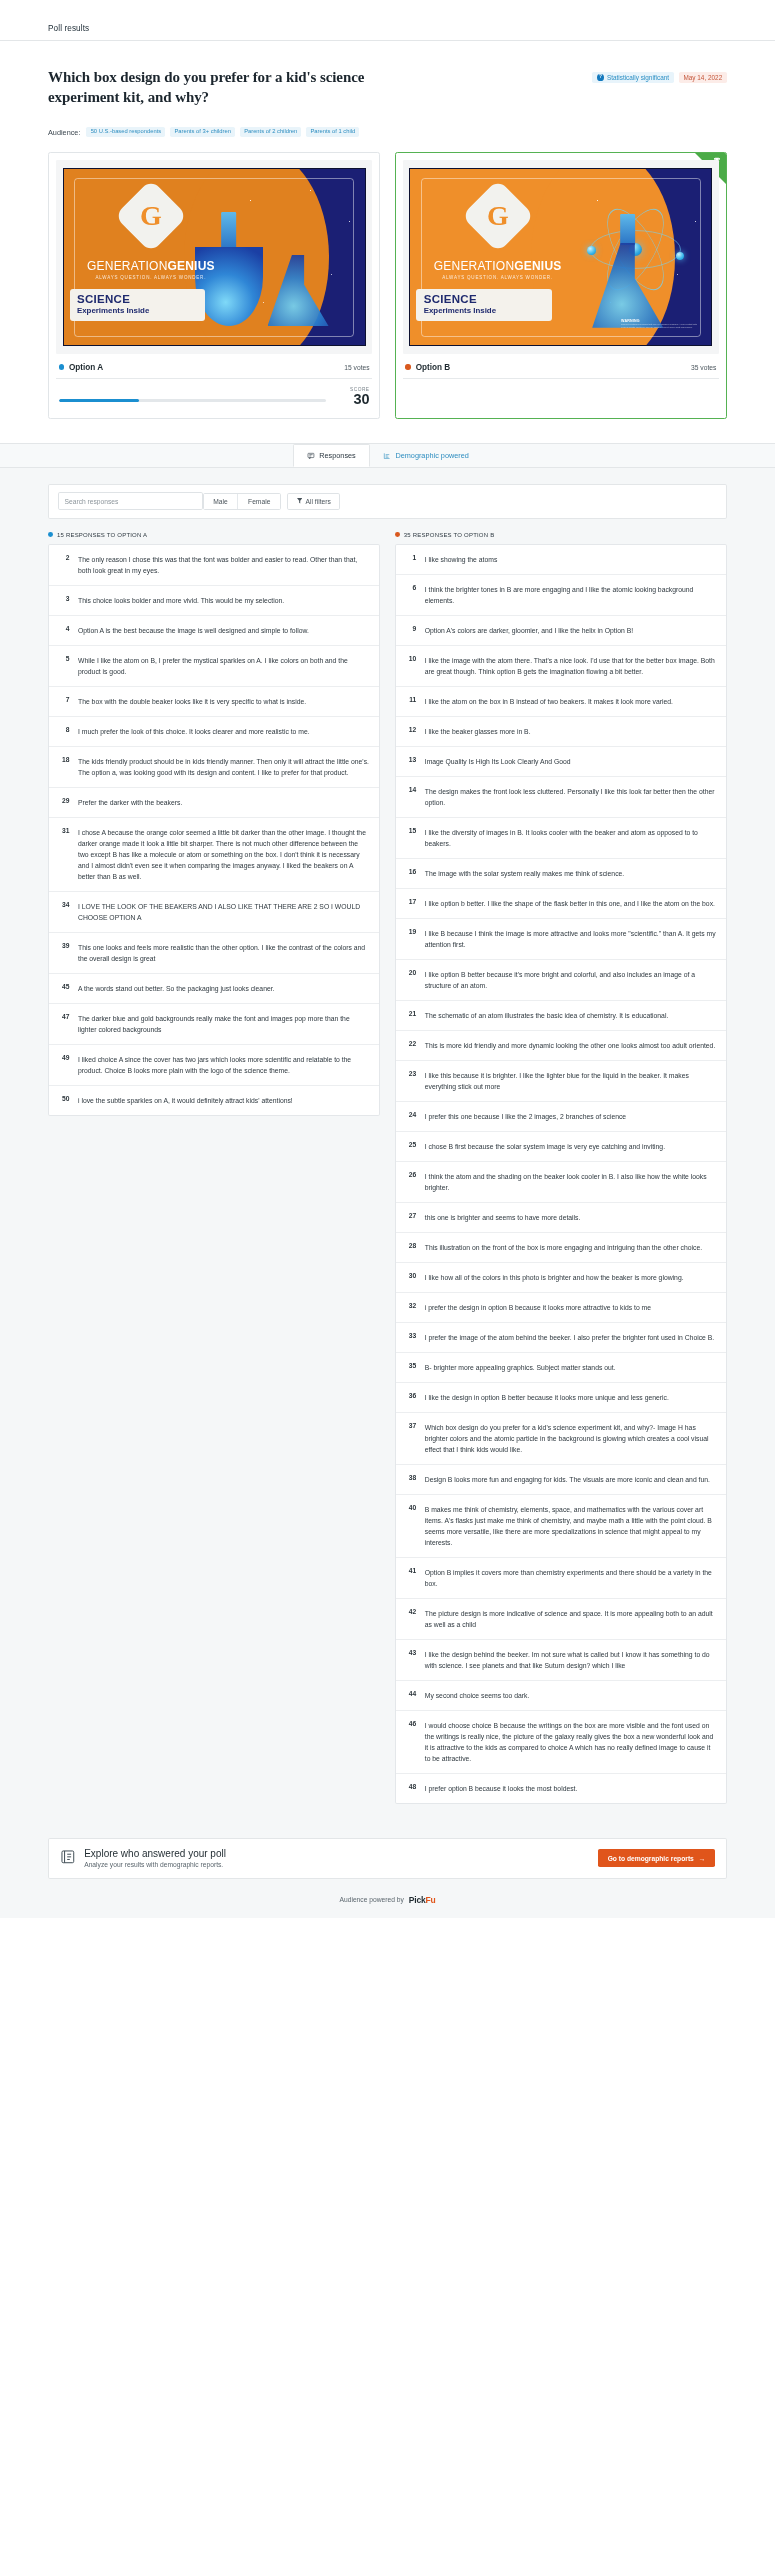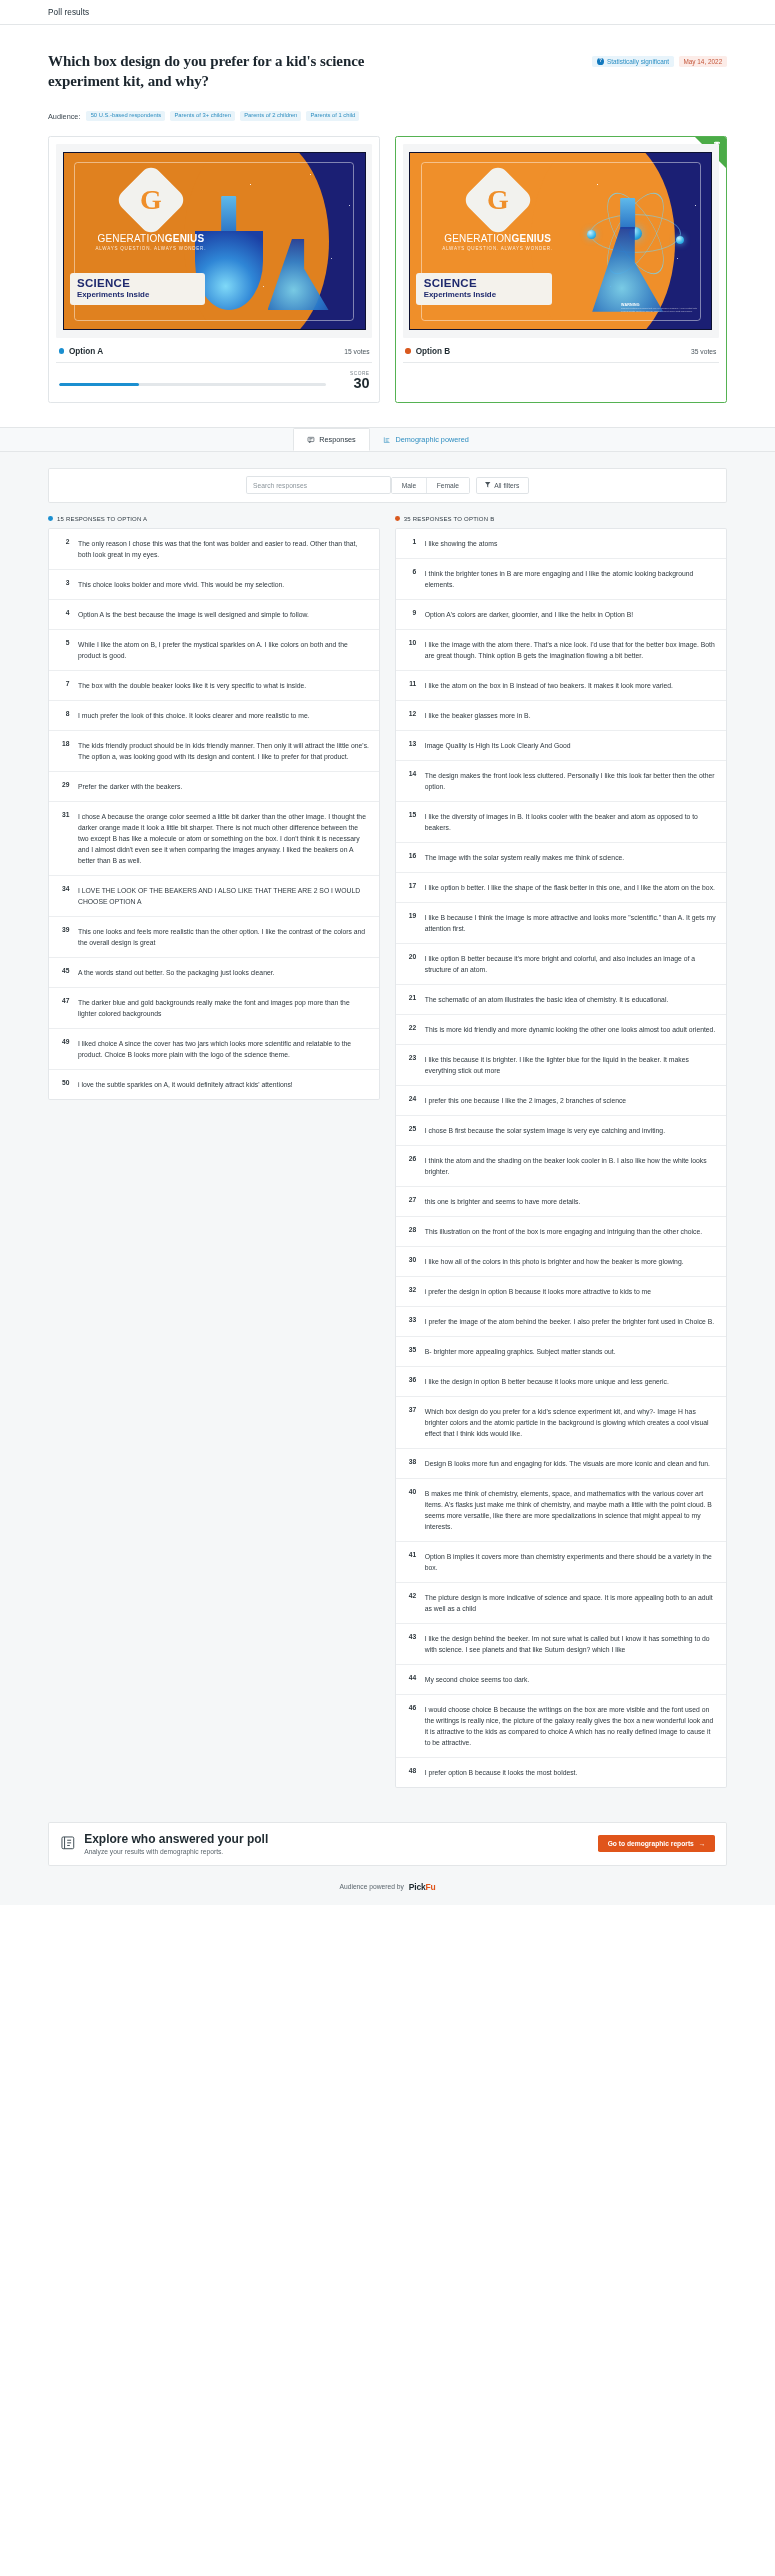--- a/index.html
+++ b/index.html
@@ -13,20 +13,21 @@
   .page { width: 775px; position: relative; background:#fff; }
 
   
   .topbar {
     height: 25.4px;
     border-bottom: 0.6px solid #e3e6e8;
     display: flex;
     align-items: center;
     padding-left: 48px;
     background: #fff;
+    margin-top: 16px;
   }
   .topbar-title { font-size: 8.2px; color: #22303a; letter-spacing: 0.1px; }
 
   
   .hero { padding: 27px 48px 0 48px; background:#fff; }
   .hero-row { display:flex; align-items:flex-start; justify-content:space-between; }
   .poll-question {
     font-family: "Liberation Serif", serif;
     font-size: 15px;
     line-height: 1.28;
@@ -115,21 +116,21 @@
   .logo-diamond {
     width: 52px; height: 52px; margin: 0 auto; background:#f2f2ee;
     border-radius: 11px; transform: rotate(45deg);
     display:flex; align-items:center; justify-content:center;
   }
   .logo-g {
     transform: rotate(-45deg); font-family:"Liberation Serif", serif;
     font-size: 28px; font-weight:700; color:#ef8f2a; line-height:1;
   }
   .brand {
-    margin-top: 7px; font-size: 10px; letter-spacing:0.2px; font-weight:400; color:#fff;
+    margin-top: 17px; font-size: 12px; letter-spacing:0.2px; font-weight:400; color:#fff;
   }
   .brand b { font-weight:700; }
   .tagline { margin-top:1.8px; font-size: 4.5px; letter-spacing:0.8px; color:rgba(255,255,255,.82); }
   .sci-label {
     position:absolute; left: 2%; bottom: 14%; width: 45%;
     background:#f4f2ec; border-radius: 3px; padding: 5.4px 7.3px;
   }
   .sci-label .l1 { font-size: 11.5px; font-weight:700; color:#1f2a6e; letter-spacing:0.3px; line-height:1; }
   .sci-label .l2 { font-size: 7.9px; font-weight:700; color:#1f2a6e; margin-top:1.8px; line-height:1; }
 
@@ -216,21 +217,21 @@
     padding: 0 13.3px; font-size:7.3px; height:100%;
     color:#2e8ec0; cursor:pointer;
   }
   .tab.active { background:#fff; color:#2b3740; border:0.6px solid #e3e6e8; border-bottom:0.6px solid #fff; margin-bottom:-0.6px; border-radius:1.8px 1.8px 0 0; }
   .tab svg { display:block; }
 
   
   .resp-area { background:#f5f7f8; padding: 15.7px 48px 18px 48px; }
   .filter-card {
     background:#fff; border:0.6px solid #e3e6e8; border-radius:1.8px;
-    padding: 7.3px 8.5px; display:flex; align-items:center; justify-content:center;
+    padding: 7.3px 8.5px; display:flex; align-items:center; justify-content:flex-start;
   }
   .search-input {
     width: 145px; height: 18px; border:0.6px solid #dfe3e6; border-radius:1.8px;
     padding: 0 6px; font-size:6.7px; color:#39434a; font-family:"Liberation Sans", sans-serif;
     background:#fff;
   }
   .search-input::placeholder { color:#8d969c; }
   .filter-right { display:flex; align-items:center; gap:6px; }
   .seg { display:flex; border:0.6px solid #dfe3e6; border-radius:1.8px; overflow:hidden; }
   .seg-btn {
@@ -260,21 +261,21 @@
   .resp-text { font-size:6.8px; line-height:1.62; color:#2e383f; }
 
   
   .cta-wrap { padding: 15.7px 48px 11px 48px; background:#f5f7f8; }
   .cta {
     background:#fff; border:0.6px solid #e3e6e8; border-radius:1.8px;
     padding: 9.7px 11px; display:flex; align-items:center; justify-content:space-between;
   }
   .cta-left { display:flex; align-items:center; gap:8.5px; }
   .cta-icon { color:#3d4a53; }
-  .cta-title { font-size:12px; font-weight:700; color:#1f2a30; }
+  .cta-title { font-size:10px; font-weight:400; color:#1f2a30; }
   .cta-sub { font-size:6.7px; color:#5b666d; margin-top:1.8px; }
   .cta-btn {
     background:#e0551b; color:#fff; font-size:6.7px; font-weight:700;
     padding: 5.4px 9.7px; border-radius:1.8px; display:flex; align-items:center; gap:4.8px; cursor:pointer;
   }
 
   .footer { background:#f5f7f8; padding: 3.6px 0 13.3px 0; text-align:center; }
   .footer-inner { display:inline-flex; align-items:center; gap:5px; font-size:6.7px; color:#5b666d; }
   .pickfu { font-weight:700; color:#1f2a30; font-size:8.5px; letter-spacing:-0.2px; }
   .pickfu i { color:#e0551b; font-style:normal; }

